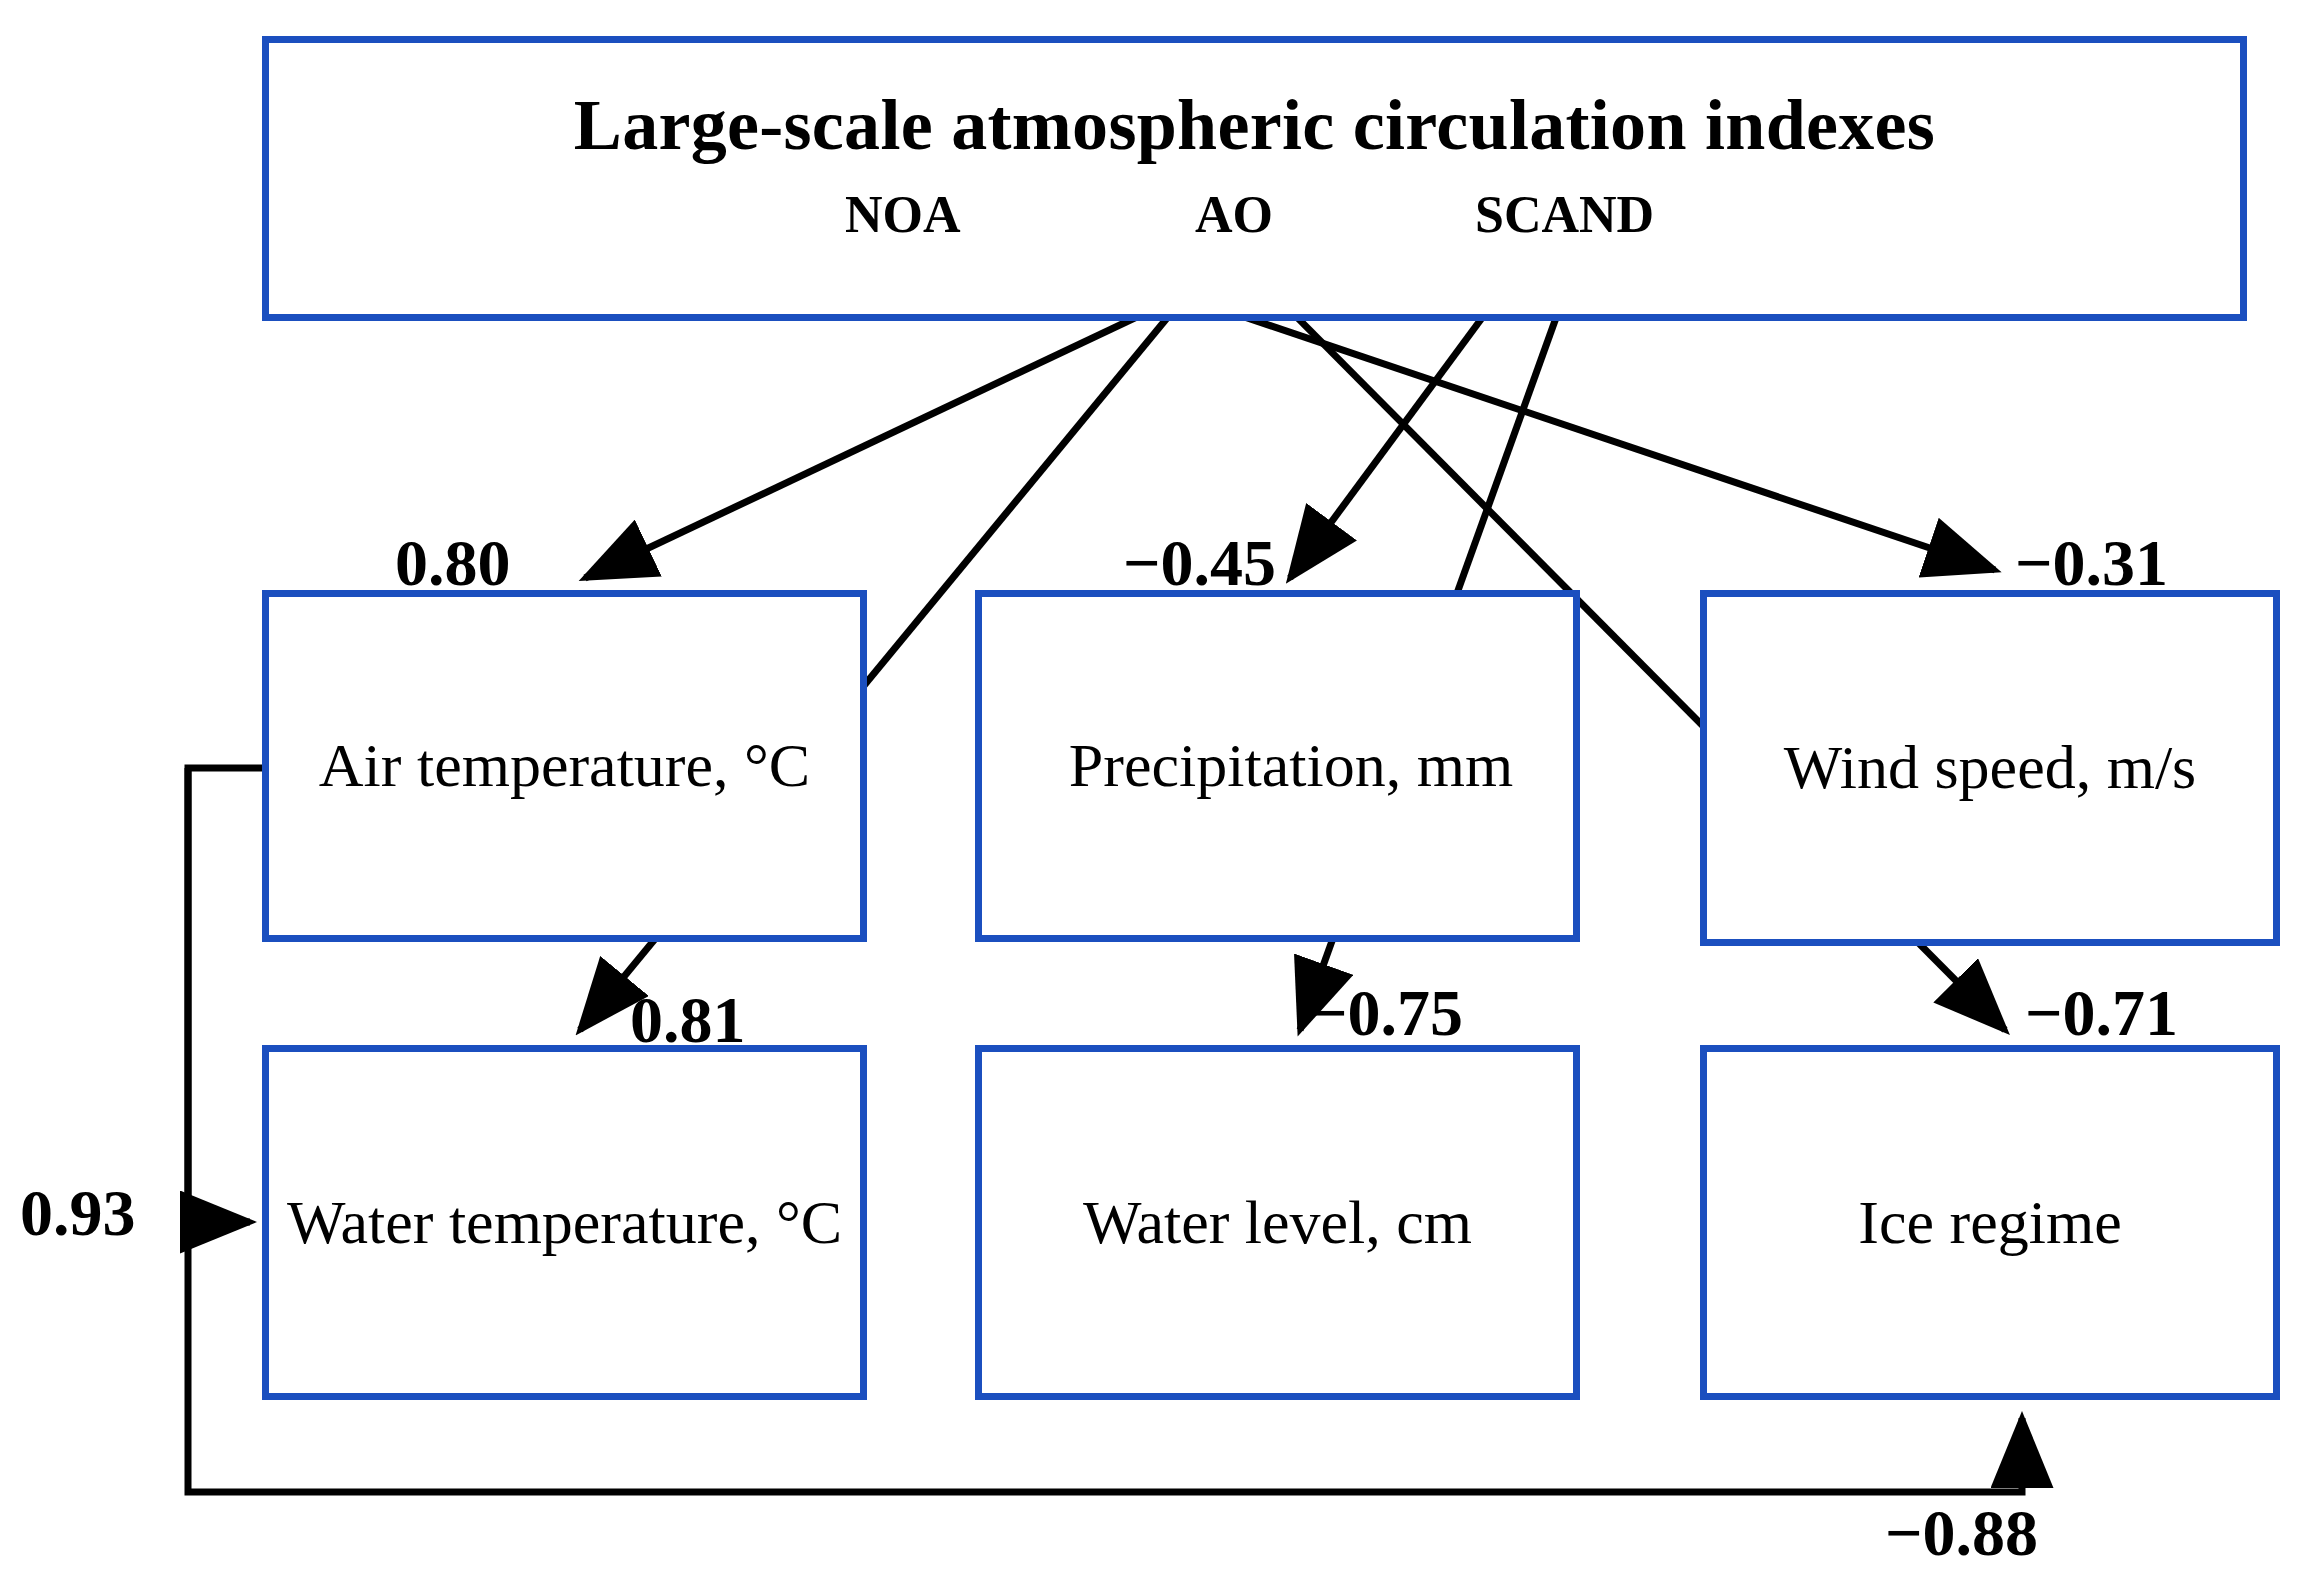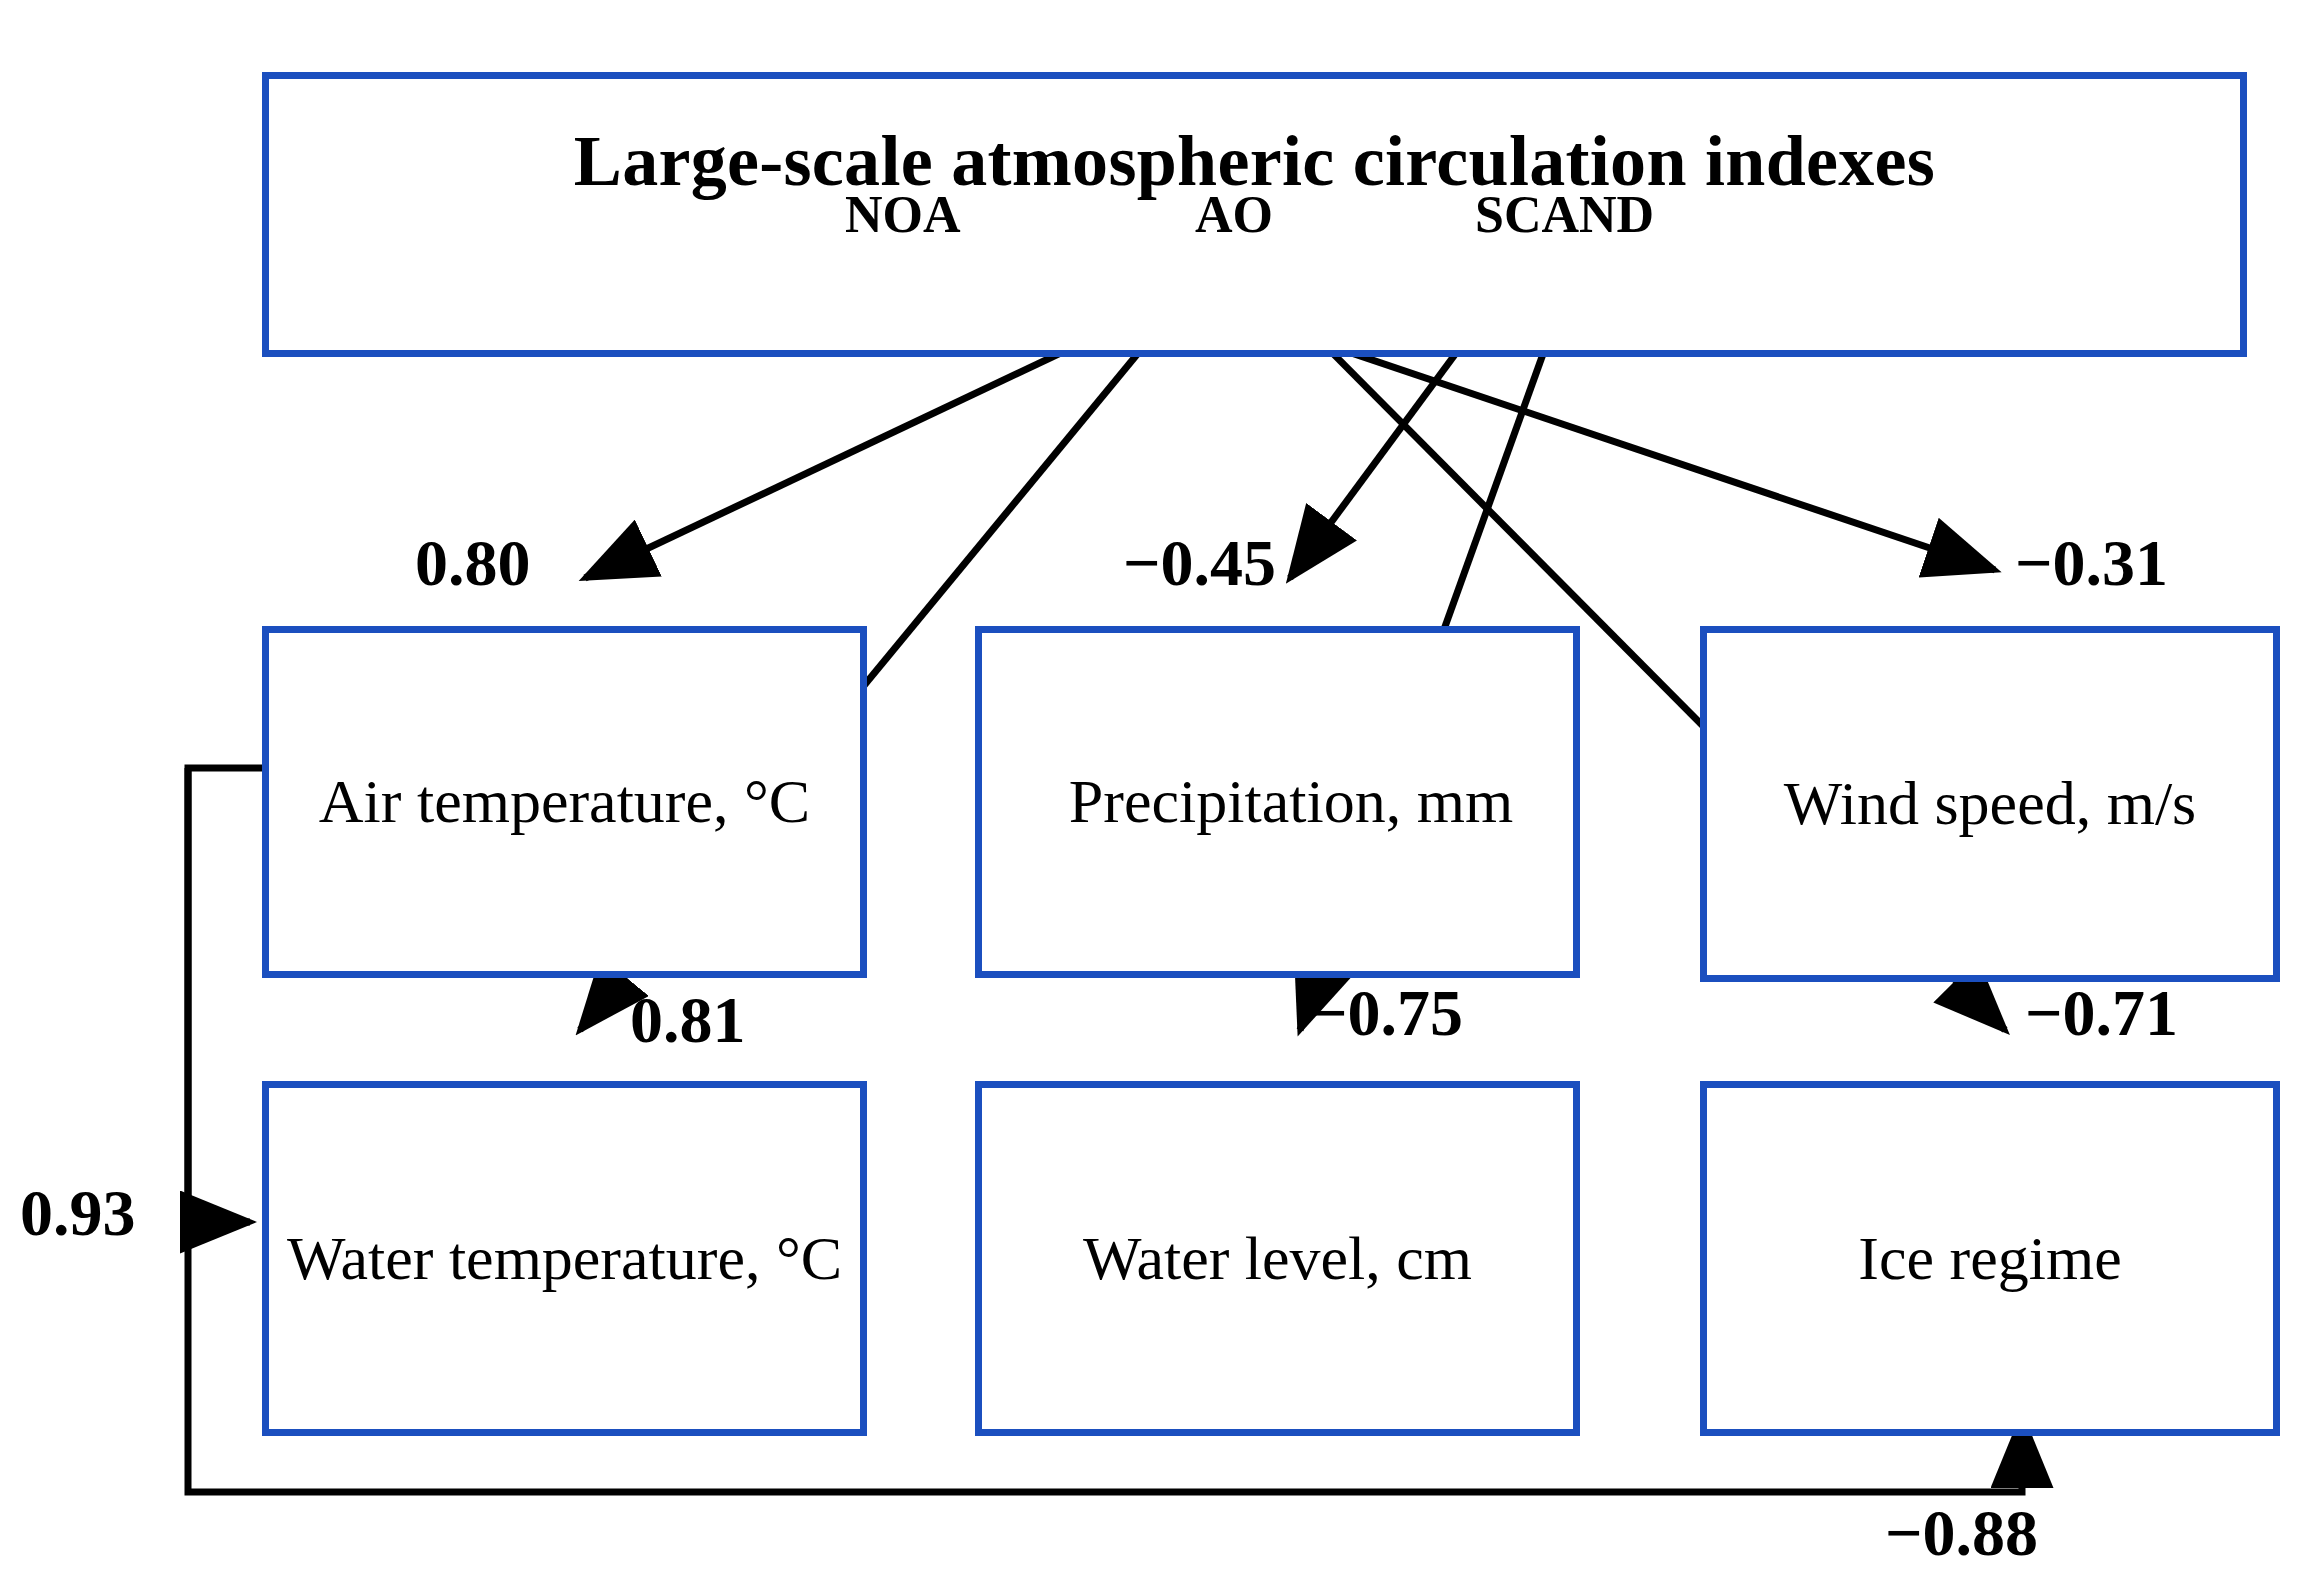--- a/index.html
+++ b/index.html
@@ -19,21 +19,20 @@
   }
   .box {
     position: absolute;
     border: 7px solid #1b4fbf;
     background: #ffffff;
     box-sizing: border-box;
     display: flex;
     align-items: center;
     justify-content: center;
     text-align: right;
-    margin-top: 36px;
   }
   .box-label {
     font-family: "Liberation Serif", serif;
     font-size: 62px;
     line-height: 1.12;
     color: #000000;
     padding: 0 10px;
   }
   #top-box {
     left: 262px;
@@ -72,21 +71,21 @@
   #box-ice   { left: 1700px; top: 1045px; width: 580px; height: 355px; }
 
   .coef {
     position: absolute;
     font-family: "Liberation Serif", serif;
     font-weight: bold;
     font-size: 66px;
     color: #000000;
     white-space: nowrap;
   }
-  #coef-080 { left: 395px;  top: 525px; margin-left: 20px; }
+  #coef-080 { left: 395px;  top: 525px; }
   #coef-045 { left: 1090px; top: 525px; margin-left: 33px; }
   #coef-031 { left: 2015px; top: 525px; }
   #coef-081 { left: 630px;  top: 975px; margin-top: 7px; }
   #coef-075 { left: 1310px; top: 975px; }
   #coef-071 { left: 2025px; top: 975px; }
   #coef-093 { left: 20px;   top: 1175px; }
   #coef-088 { left: 1885px; top: 1495px; }
 
   svg.lines {
     position: absolute;

